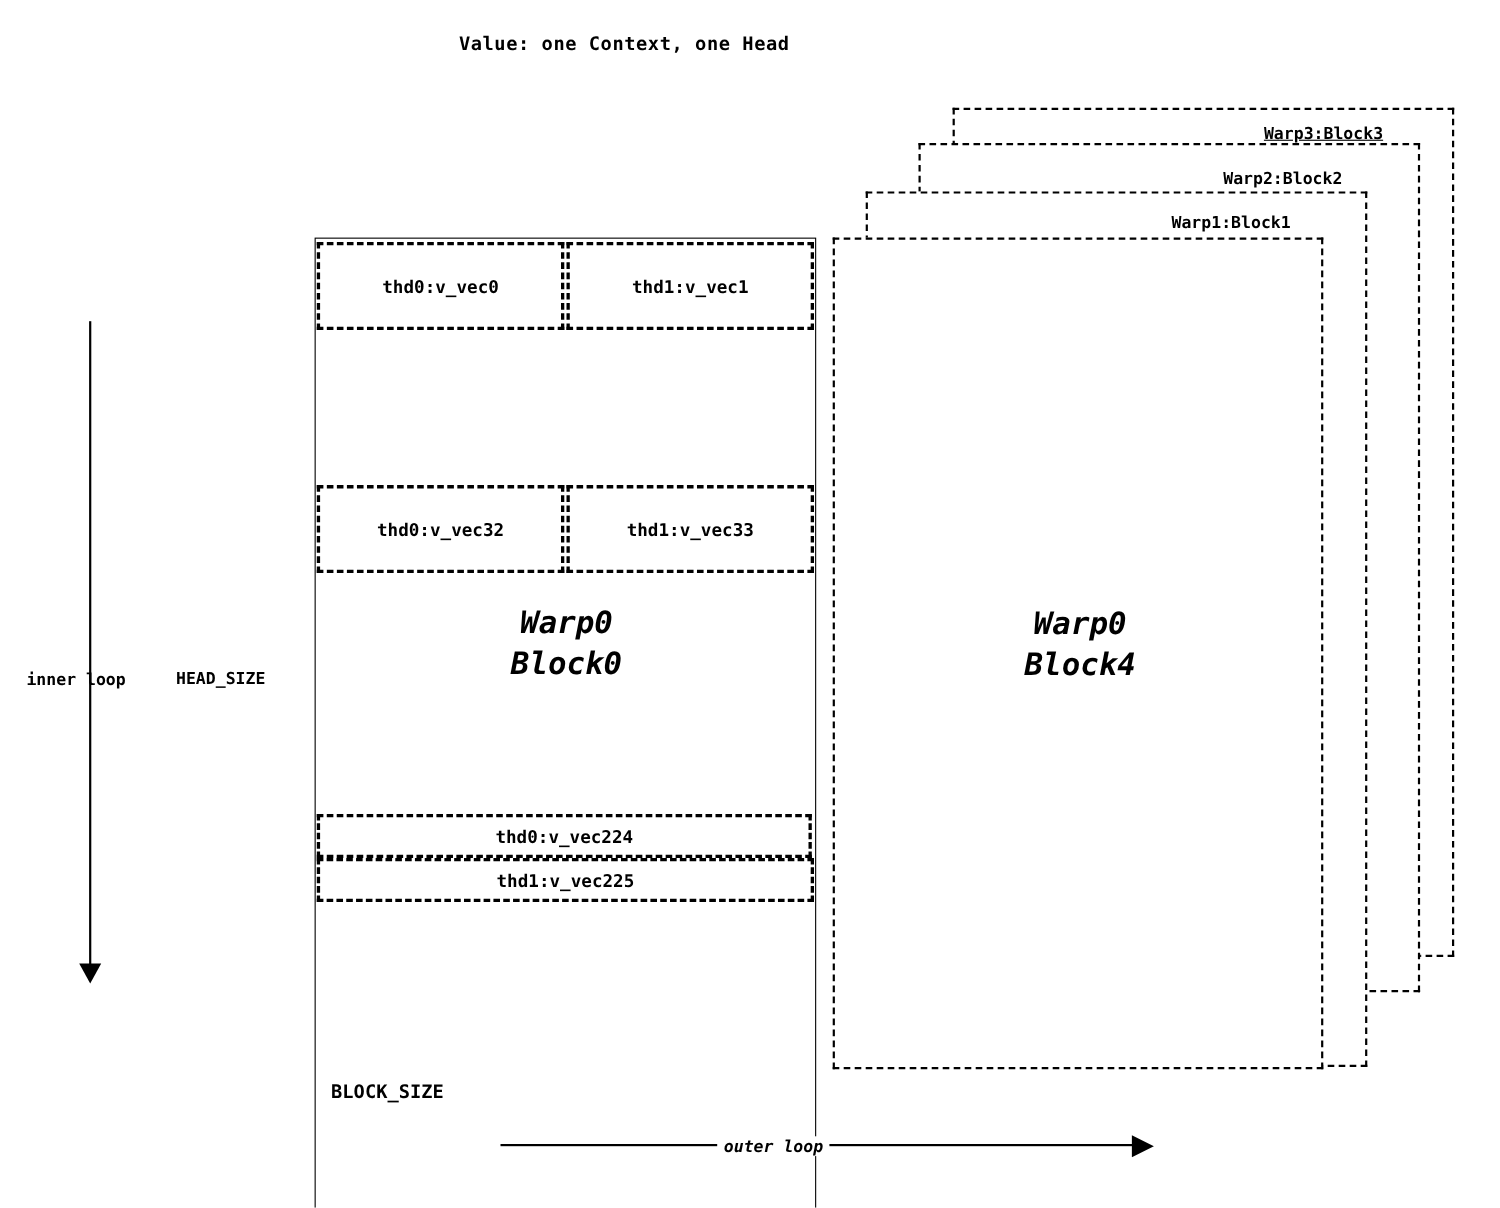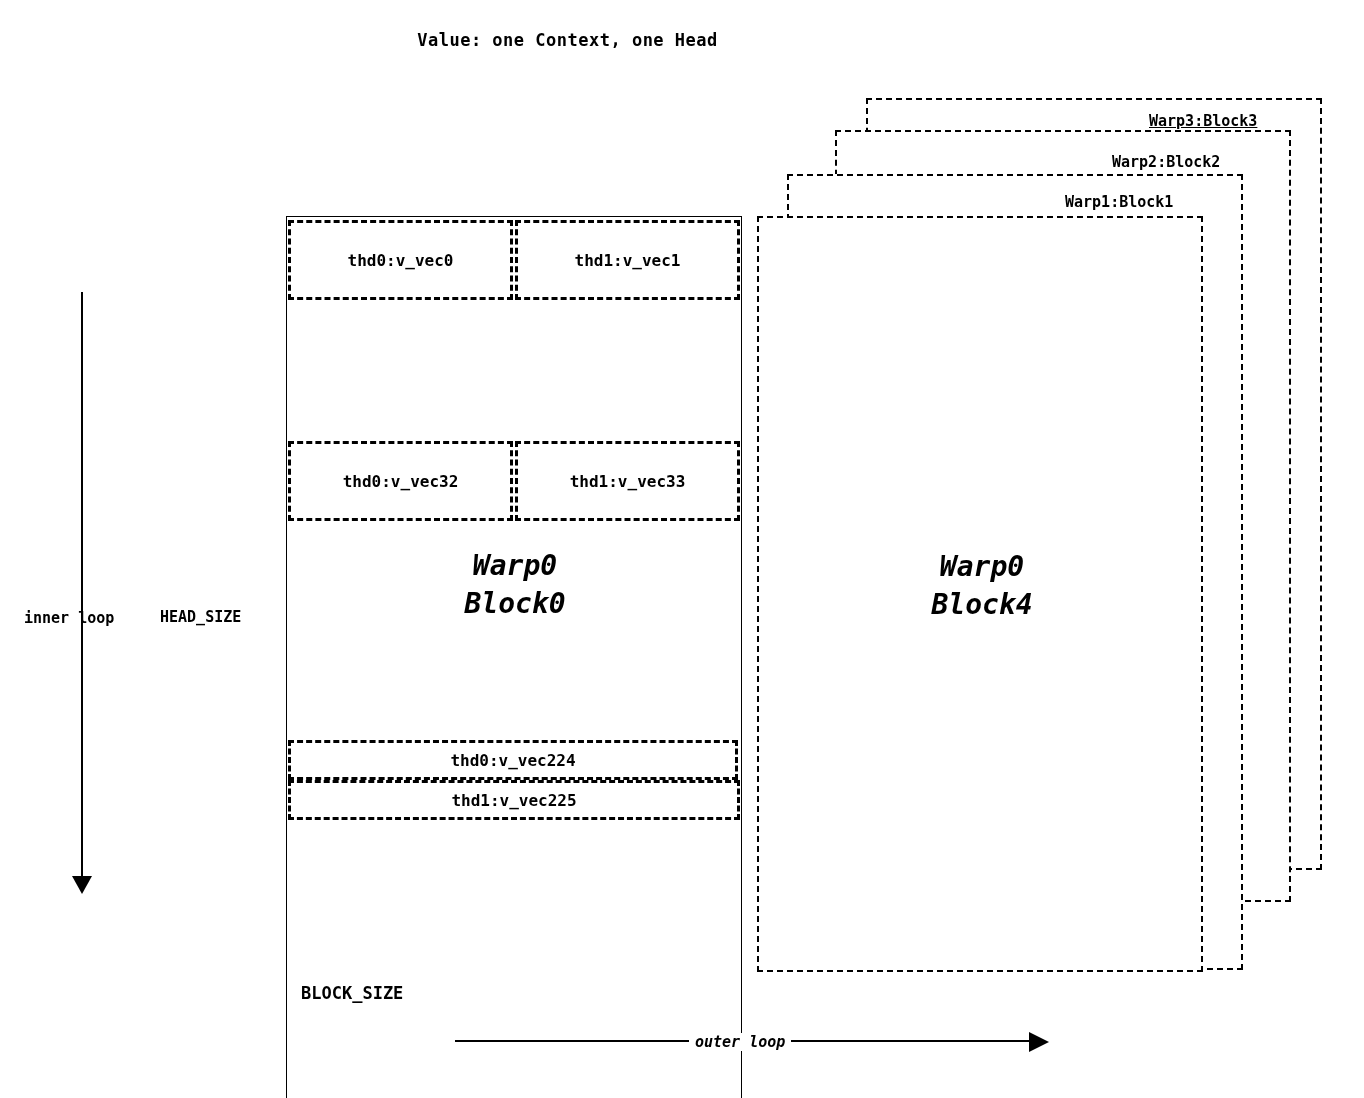--- a/index.html
+++ b/index.html
@@ -189,21 +189,21 @@
     left: 1029px;
     top: 1032px;
     width: 0;
     height: 0;
     border-top: 10px solid transparent;
     border-bottom: 10px solid transparent;
     border-left: 20px solid #000000;
   }
   #outer-loop-label {
     position: absolute;
-    left: 689px;
+    left: 652px;
     top: 1033px;
     font-size: 15px;
     font-weight: bold;
     font-style: italic;
     background: #ffffff;
     padding: 0 6px;
     white-space: nowrap;
   }
 </style>
 </head>

